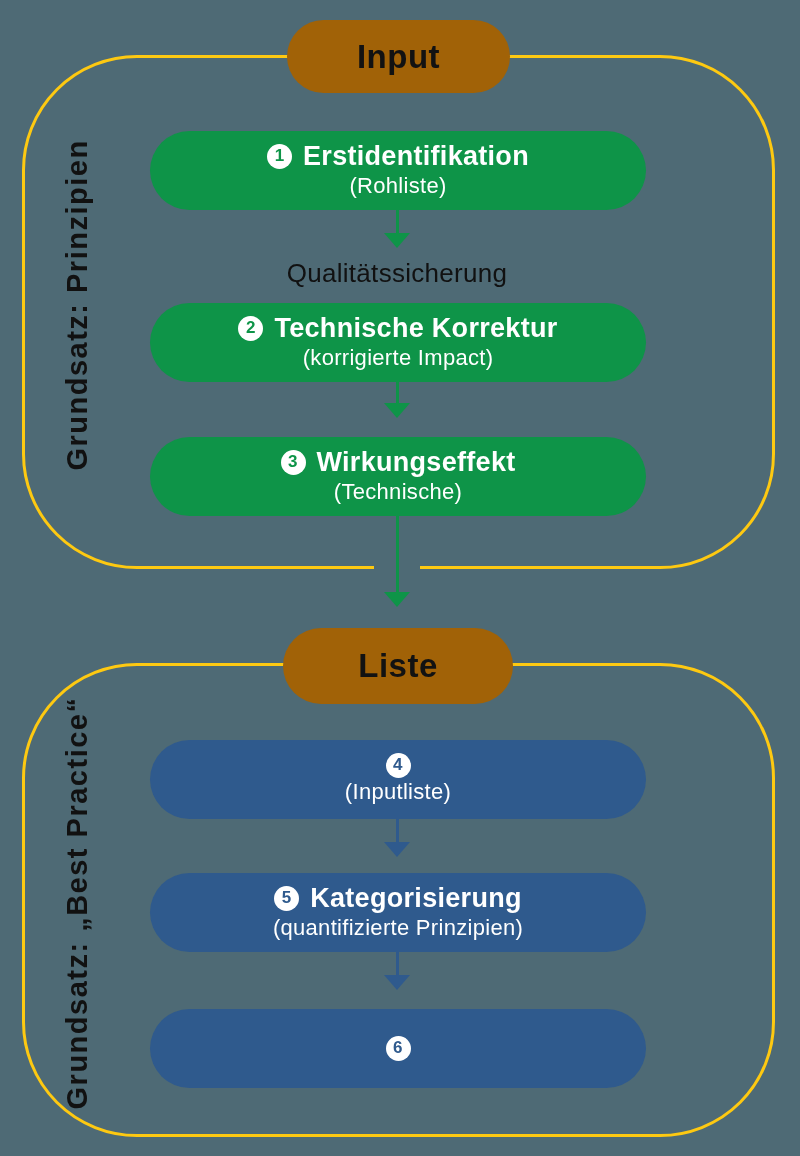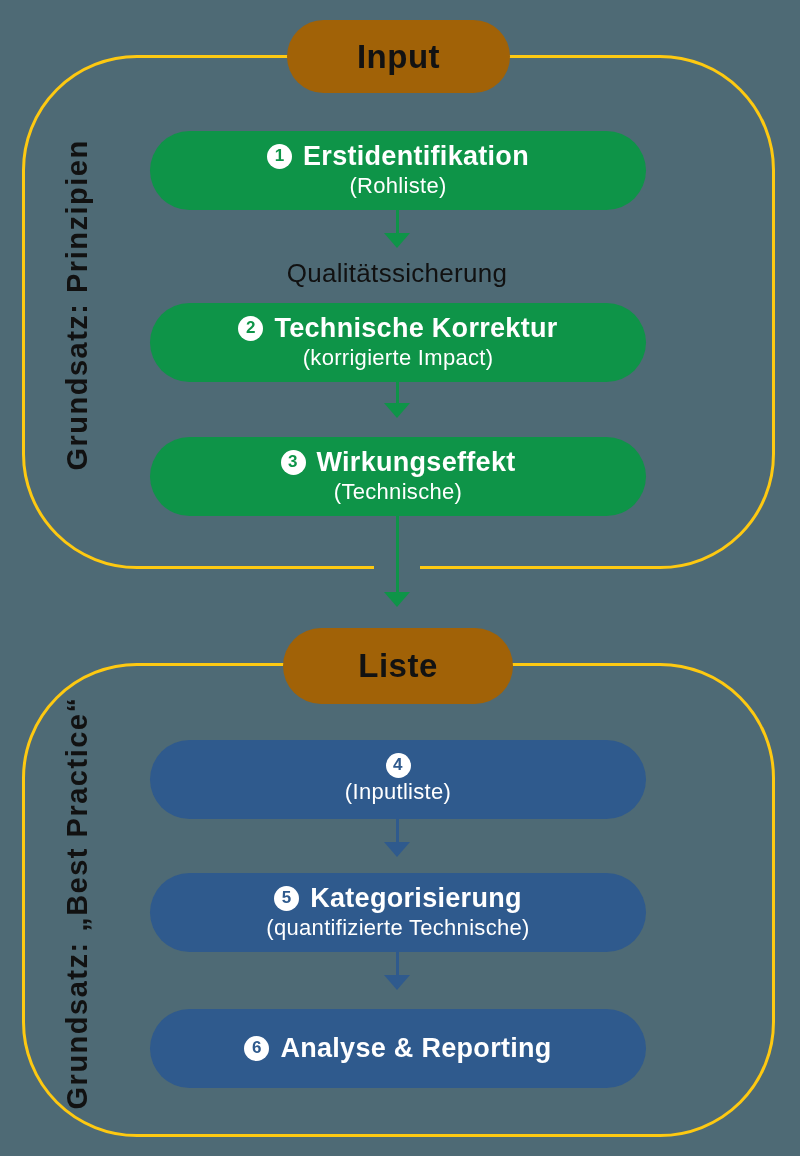--- a/index.html
+++ b/index.html
@@ -167,27 +167,26 @@
 <div class="arrow blue" style="left:397px;top:819px;height:38px;">
   <div class="stem"></div>
   <div class="head"></div>
 </div>
 
 <div class="step-pill blue" style="top:873px;">
   <div class="pill-title">
     <span class="badge">5</span>
     <span>Kategorisierung</span>
   </div>
-  <div class="pill-sub">(quantifizierte Technische)</div>
+  <div class="pill-sub">(quantifizierte Prinzipien)</div>
 </div>
 
 <div class="arrow blue" style="left:397px;top:952px;height:38px;">
   <div class="stem"></div>
   <div class="head"></div>
 </div>
 
 <div class="step-pill blue" style="top:1009px;">
   <div class="pill-title">
     <span class="badge">6</span>
-    <span>Analyse &amp; Reporting</span>
   </div>
 
 </div>
 
 </body></html>

